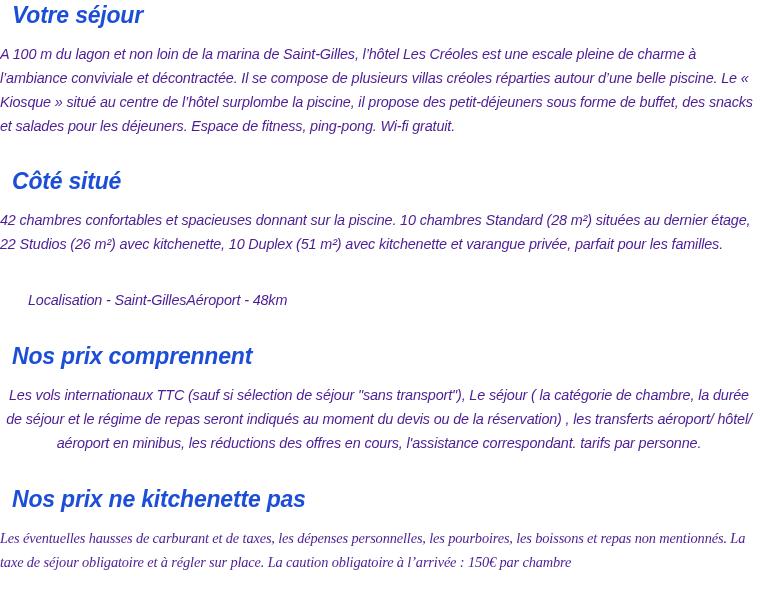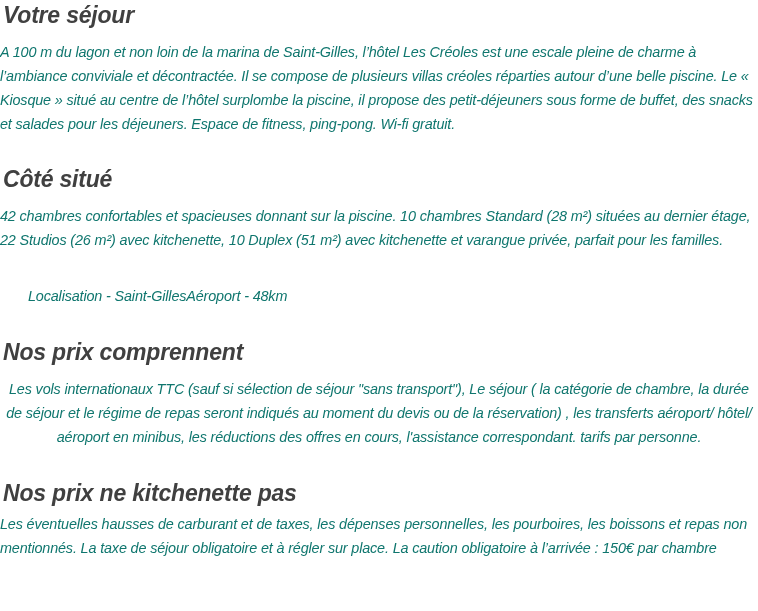--- a/index.html
+++ b/index.html
@@ -16,44 +16,44 @@
     .content {
       padding: 0 0 0 0;
       width: 758px;
     }
     .section {
       margin: 0;
     }
     .section-title {
       font-style: italic;
       font-weight: bold;
-      color: #404040;
+      color: #1d4ed8;
       font-size: 23px;
       line-height: 30px;
-      margin: 3px;
+      margin: 12px;
       letter-spacing: -0.2px;
     }
     .section-body {
       font-style: italic;
-      color: #0f766e;
+      color: #4c1d95;
       font-size: 14.4px;
       line-height: 24px;
       margin: 0;
       letter-spacing: -0.15px;
     }
     #sec-0 .section-title { margin-top: 0px; }
     #sec-0 .section-body { margin-top: 10px; }
     #sec-1 { margin-top: 28px; }
     #sec-1 .section-body { margin-top: 10px; }
     #sec-2 { margin-top: 32px; }
     #sec-2 .section-body { margin-top: 10px; padding-left: 28px; }
     #sec-3 { margin-top: 29px; }
     #sec-3 .section-body { margin-top: 10px; text-align: center; }
     #sec-4 { margin-top: 29px; }
-    #sec-4 .section-body { margin-top: 4px; }
+    #sec-4 .section-body { margin-top: 4px; font-family: Liberation Serif, serif; }
   </style>
 </head>
 <body>
 
 <div class="content">
 
   <div class="section" id="sec-0">
     <h2 class="section-title">Votre séjour</h2>
     <p class="section-body">A 100 m du lagon et non loin de la marina de Saint-Gilles, l’hôtel Les Créoles est une escale pleine de charme à l’ambiance conviviale et décontractée. Il se compose de plusieurs villas créoles réparties autour d’une belle piscine. Le « Kiosque » situé au centre de l’hôtel surplombe la piscine, il propose des petit-déjeuners sous forme de buffet, des snacks et salades pour les déjeuners. Espace de fitness, ping-pong. Wi-fi gratuit.</p>
   </div>

